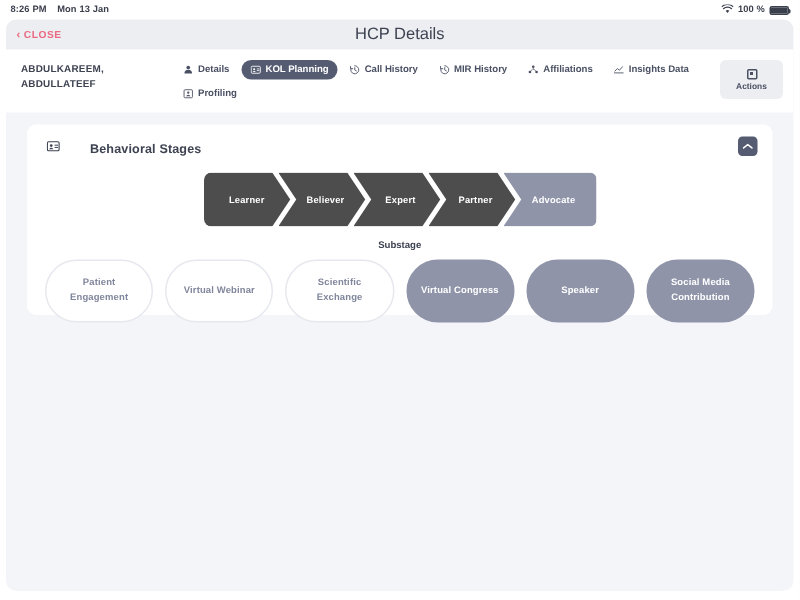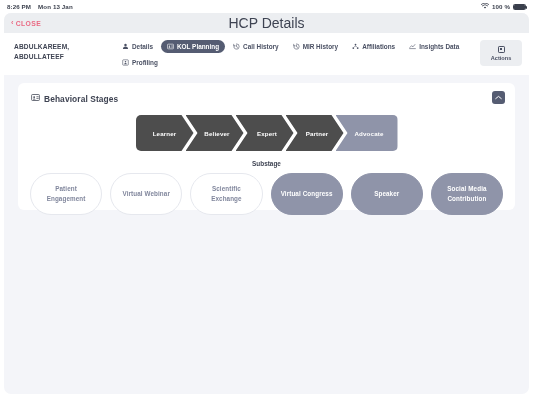--- a/index.html
+++ b/index.html
@@ -96,21 +96,21 @@
   }
   .close-chevron {
     font-size: 7.5px;
     line-height: 1;
     font-weight: bold;
   }
   .modal-title {
     position: absolute;
     left: 0; right: 0;
     text-align: center;
-    font-size: 14px;
+    font-size: 11px;
     color: #3e4352;
     font-weight: normal;
   }
 
   
   .hcp-bar {
     position: relative;
     width: 100%;
     height: 42px;
     background: #ffffff;
@@ -198,21 +198,21 @@
   .card {
     position: relative;
     background: #ffffff;
     border-radius: 6px;
     height: 127px;
     padding: 10px 0 0 0;
   }
   .card-title {
     display: flex;
     align-items: center;
-    gap: 4px;
+    gap: 20px;
     padding-left: 13px;
     font-size: 8.4px;
     font-weight: bold;
     color: #3e4352;
     letter-spacing: 0.1px;
   }
   .collapse-btn {
     position: absolute;
     top: 8px; right: 10px;
     width: 13px; height: 13px;

